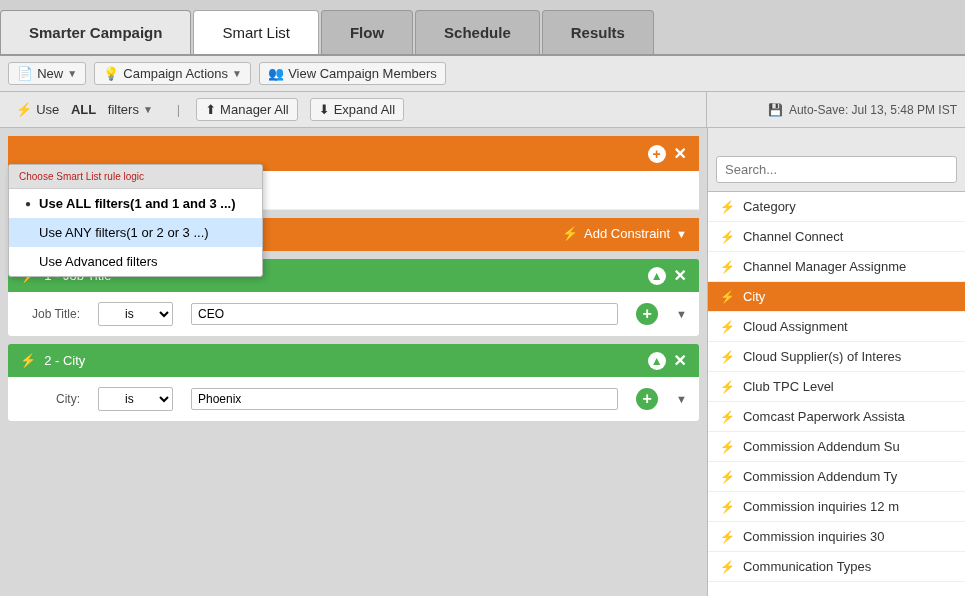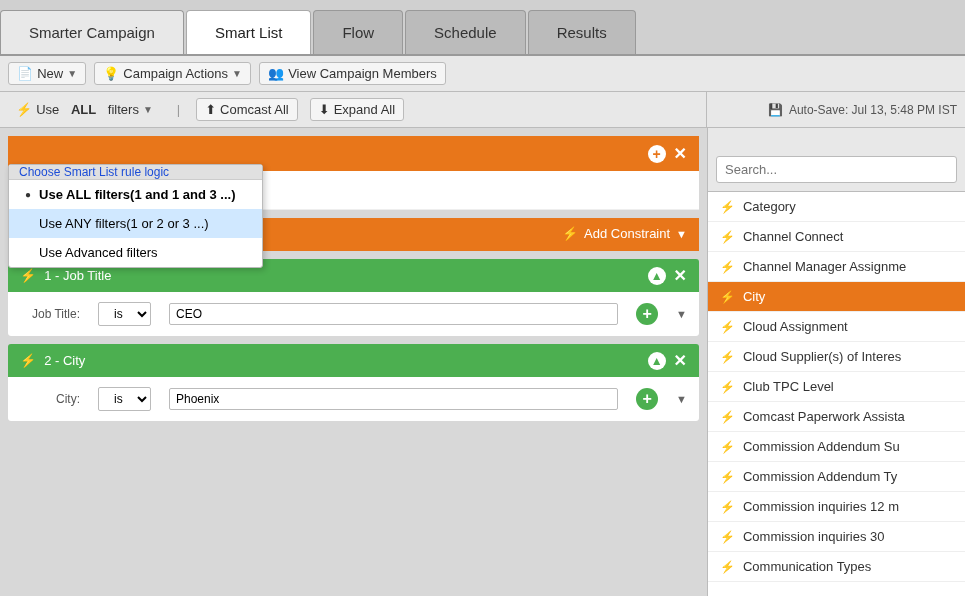--- a/index.html
+++ b/index.html
@@ -11,21 +11,21 @@
       align-items: flex-end;
       background: #d0d0d0;
       border-bottom: 2px solid #999;
       height: 56px;
       padding-left: 0;
     }
     .tab {
       padding: 8px 28px;
       cursor: pointer;
       font-size: 15px;
-      font-weight: normal;
+      font-weight: bold;
       color: #333;
       background: #bbb;
       border: 1px solid #999;
       border-bottom: none;
       border-radius: 4px 4px 0 0;
       margin-right: 2px;
       height: 44px;
       display: flex;
       align-items: center;
     }
@@ -114,23 +114,23 @@
       left: 8px;
       background: white;
       border: 1px solid #bbb;
       border-radius: 3px;
       z-index: 100;
       width: 255px;
       box-shadow: 2px 2px 6px rgba(0,0,0,0.2);
     }
     .dropdown-header {
       background: #e0e0e0;
-      padding: 0 10px;
-      font-size: 12px;
-      color: #1d4ed8;
+      padding: 6px 10px;
+      font-size: 10px;
+      color: #b91c1c;
       border-bottom: 1px solid #ccc;
     }
     .dropdown-item {
       padding: 7px 10px 7px 16px;
       cursor: pointer;
       display: flex;
       align-items: center;
       gap: 8px;
       font-size: 13px;
     }
@@ -232,21 +232,21 @@
       background: white;
       padding: 10px 12px;
       display: flex;
       align-items: center;
       gap: 18px;
     }
     .constraint-body label { color: #555; font-size: 12px; min-width: 60px; text-align: right; }
     .constraint-select {
       border: 1px solid #bbb;
       background: white;
-      padding: 3px 11px;
+      padding: 3px 22px;
       font-size: 12px;
       border-radius: 2px;
     }
     .constraint-input {
       border: 1px solid #bbb;
       background: white;
       padding: 3px 6px;
       font-size: 12px;
       border-radius: 2px;
       flex: 1;
@@ -370,21 +370,21 @@
   <div class="filter-toolbar" style="flex:1; border-right:1px solid #bbb;">
     <div class="filter-toolbar-left">
       <button class="use-all-btn">
         <span>⚡</span>
         <span>Use</span>&nbsp;<span style="font-weight:bold;">ALL</span>&nbsp;<span>filters</span>
         <span class="dropdown-arrow">▼</span>
       </button>
       <span class="toolbar-sep">|</span>
       <button class="toolbar-btn">
         <span>⬆</span>
-        <span>Comcast All</span>
+        <span>Manager All</span>
       </button>
       <button class="toolbar-btn">
         <span>⬇</span>
         <span>Expand All</span>
       </button>
     </div>
   </div>
   <div class="auto-save-bar" style="width:258px; border-left:none;">
     <span class="save-icon">💾</span>
     <span>Auto-Save: Jul 13, 5:48 PM IST</span>

